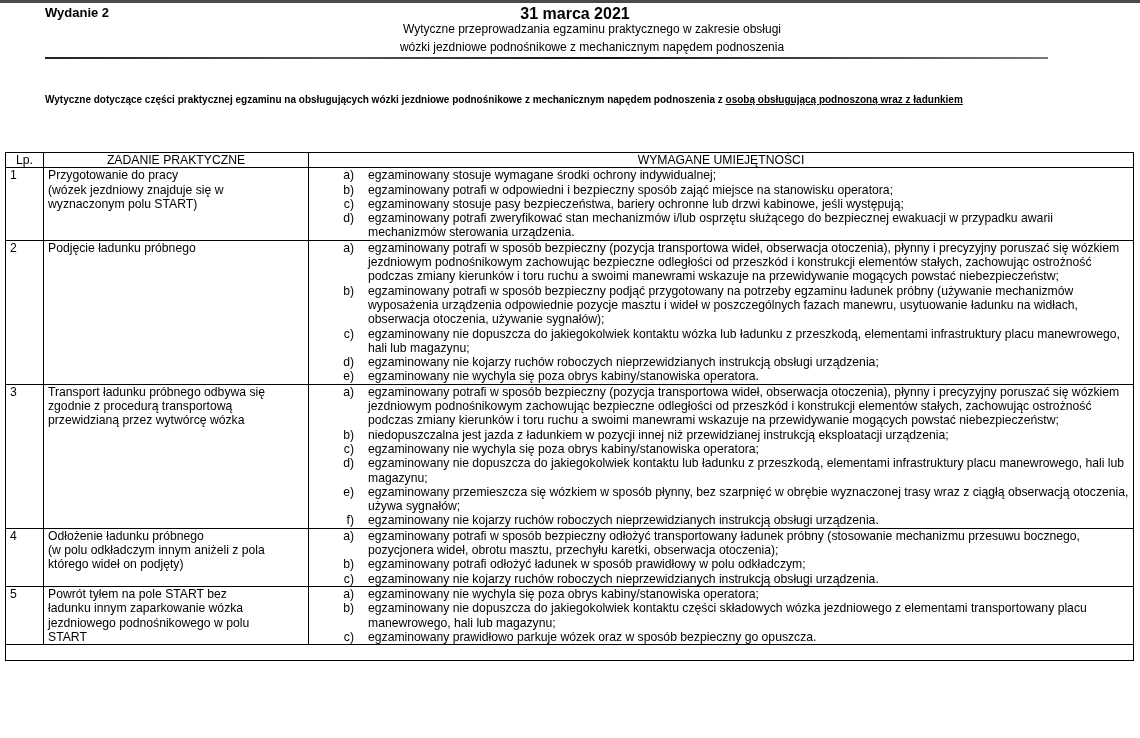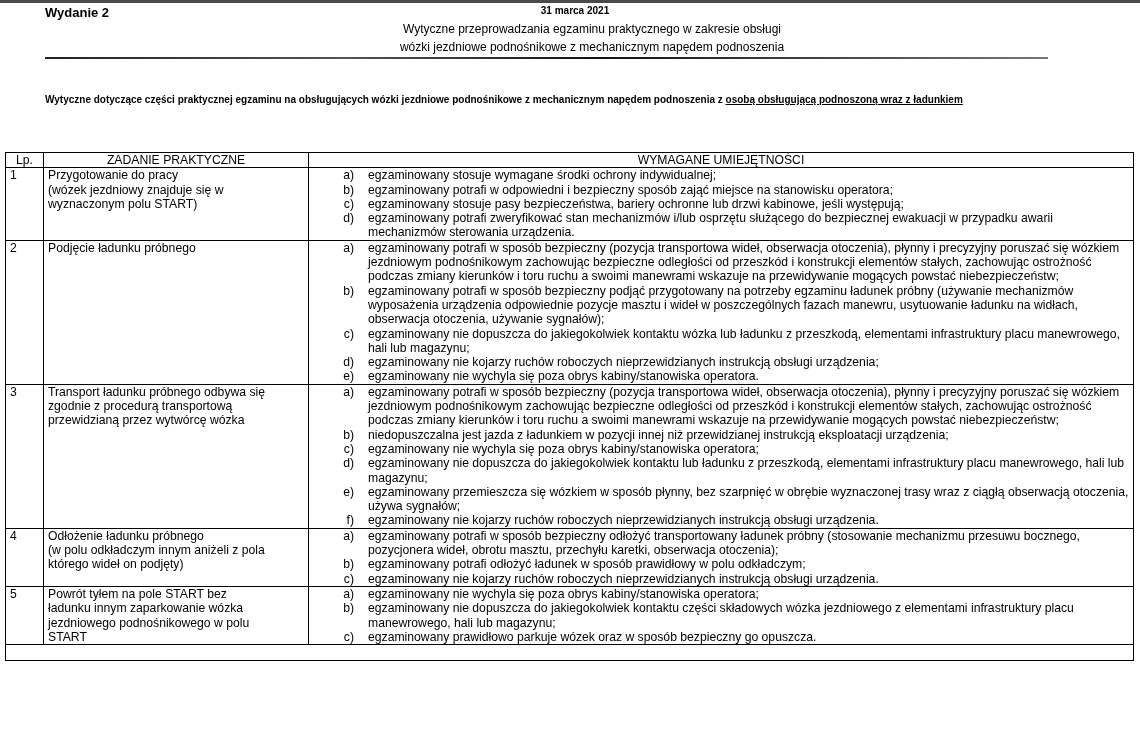--- a/index.html
+++ b/index.html
@@ -3,21 +3,21 @@
 <meta charset="utf-8">
 <style>
   html, body { margin: 0; padding: 0; }
   body {
     width: 1140px; height: 738px; overflow: hidden; background: #ffffff;
     position: relative; color: #000;
     font-family: "Liberation Sans", sans-serif;
   }
   .topbar { position: absolute; left: 0; top: 0; width: 1140px; height: 3px; background: #4a4a4a; }
   .hdr-left { position: absolute; left: 45px; top: 5px; font-size: 13px; font-weight: bold; font-family: "Liberation Sans", sans-serif; }
-  .hdr-date { position: absolute; left: 0; width: 1140px; top: 5px; text-align: center; font-size: 10px; font-weight: bold; padding-left: 10px; box-sizing: border-box; }
+  .hdr-date { position: absolute; left: 0; width: 1140px; top: 5px; text-align: center; font-size: 16px; font-weight: bold; padding-left: 10px; box-sizing: border-box; }
   .hdr-sub { position: absolute; left: 17px; width: 1140px; text-align: center; font-size: 12px; padding-left: 10px; box-sizing: border-box; }
   .hdr-sub.l1 { top: 22px; }
   .hdr-sub.l2 { top: 40px; }
   .hdr-rule {
     position: absolute; left: 45px; top: 57px; width: 1003px; height: 2px;
     background: linear-gradient(to right, #222 0%, #555 30%, #111 55%, #777 100%);
   }
   .title {
     position: absolute; left: 45px; top: 90px; width: 1060px;
     font-size: 10px; font-weight: bold; line-height: 19px;
@@ -190,21 +190,21 @@
           <div>jezdniowego podnośnikowego w polu</div>
           <div>START</div>
         </td>
         <td class="skills">
           <div class="skill">
             <span class="mark">a)</span>
             <span class="txt">egzaminowany nie wychyla się poza obrys kabiny/stanowiska operatora;</span>
           </div>
           <div class="skill">
             <span class="mark">b)</span>
-            <span class="txt">egzaminowany nie dopuszcza do jakiegokolwiek kontaktu części składowych wózka jezdniowego z elementami infrastruktury placu manewrowego, hali lub magazynu;</span>
+            <span class="txt">egzaminowany nie dopuszcza do jakiegokolwiek kontaktu części składowych wózka jezdniowego z elementami transportowany placu manewrowego, hali lub magazynu;</span>
           </div>
           <div class="skill">
             <span class="mark">c)</span>
             <span class="txt">egzaminowany prawidłowo parkuje wózek oraz w sposób bezpieczny go opuszcza.</span>
           </div>
         </td>
       </tr>
       <tr class="empty">
         <td colspan="3"></td>
       </tr>

